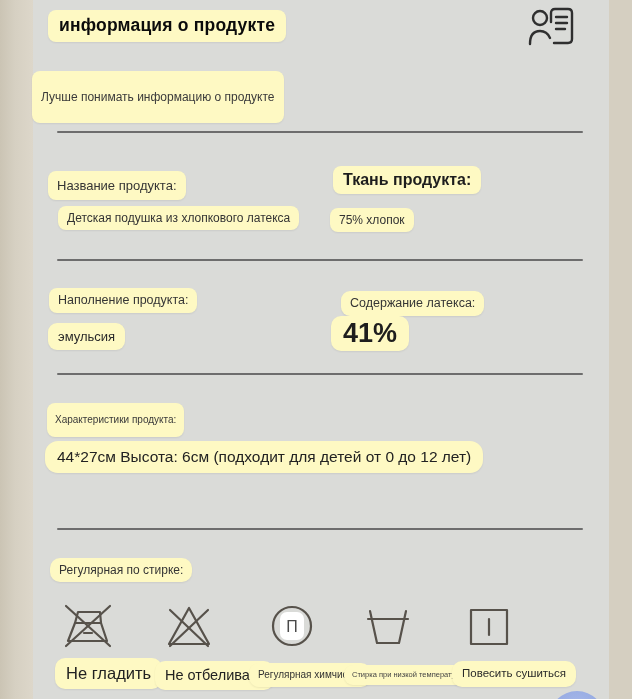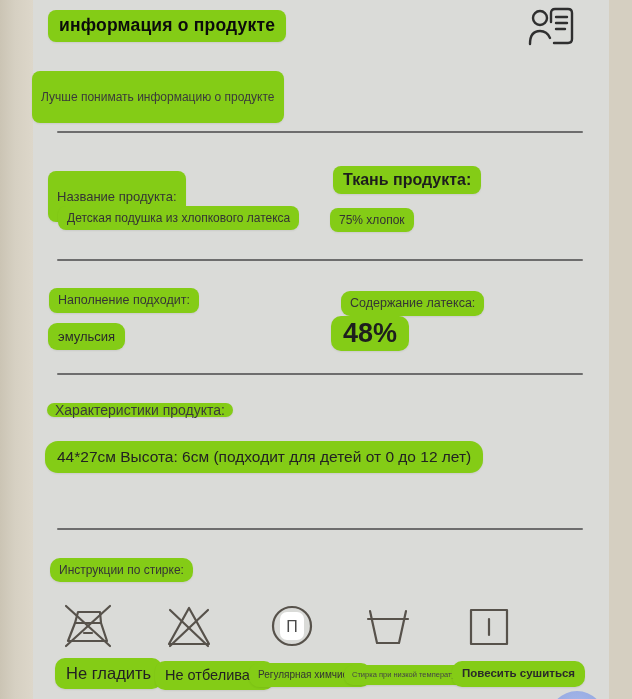--- a/index.html
+++ b/index.html
@@ -11,48 +11,48 @@
   }
   .edge-left{
     position:absolute;left:0;top:0;width:33px;height:699px;
     background:linear-gradient(90deg,#cbc4b4 0%,#d6d0c2 45%,#ddd7ca 100%);
   }
   .edge-right{
     position:absolute;right:0;top:0;width:23px;height:699px;
     background:#d5cfc1;
   }
   .pill{
-    position:absolute;background:#84cc16;border-radius:8px;
+    position:absolute;background:#fef9c3;border-radius:8px;
     box-shadow:0 1px 2px rgba(0,0,0,.07);
     white-space:nowrap;display:inline-block;line-height:1;
   }
   .divider{
     position:absolute;left:57px;width:526px;height:2px;background:#6d6d6d;border-radius:2px;
   }
   .title-pill{left:48px;top:10px;padding:7px 11px;font-size:17.5px;font-weight:700;color:#0b0b0b;letter-spacing:.2px;}
   .subtitle-pill{left:32px;top:71px;padding:20px 9px;font-size:12px;color:#3a3a3a;}
-  .name-label{left:48px;top:171px;padding:19px 9px;font-size:13px;color:#353535;}
+  .name-label{left:48px;top:171px;padding:8px 9px;font-size:13px;color:#353535;}
   .fabric-label{left:333px;top:166px;padding:6px 10px;font-size:16px;font-weight:700;color:#1d1d1d;}
   .name-value{left:48px;top:206px;padding:6px 9px;font-size:12px;color:#333;margin-left:10px;}
   .fabric-value{left:330px;top:208px;padding:6px 9px;font-size:12px;color:#333;}
   .filling-label{left:49px;top:288px;padding:6px 9px;font-size:12.5px;color:#353535;}
   .latex-label{left:335px;top:291px;padding:6px 9px;font-size:12.5px;color:#353535;border-radius:9px;margin-left:6px;}
   .filling-value{left:48px;top:323px;padding:7px 10px;font-size:13px;color:#2a2a2a;border-radius:9px;}
   .latex-value{left:331px;top:316px;padding:4px 12px;font-size:27px;font-weight:600;color:#1e1e1e;border-radius:10px;}
-  .specs-label{left:47px;top:403px;padding:0 8px;font-size:14px;color:#3a3a3a;}
+  .specs-label{left:47px;top:403px;padding:12px 8px;font-size:10px;color:#3a3a3a;}
   .specs-value{left:45px;top:441px;padding:8px 12px;font-size:15.5px;color:#222;border-radius:13px;}
   .care-label{left:50px;top:558px;padding:6px 9px;font-size:12px;color:#353535;border-radius:10px;}
   .care-icon{position:absolute;top:600px;width:52px;height:52px;}
   .care-icon svg{width:100%;height:100%;}
   .ci-1{left:62px;} .ci-2{left:163px;} .ci-3{left:266px;} .ci-4{left:362px;} .ci-5{left:462px;}
   .cl-1{left:55px;top:658px;padding:7px 11px;font-size:16.5px;color:#222;border-radius:10px;text-align:center;}
   .cl-2{left:155px;top:661px;padding:7px 10px;font-size:14.5px;color:#222;border-radius:10px;}
   .cl-3{left:249px;top:663px;padding:7px 9px;font-size:10px;color:#333;border-radius:10px;}
   .cl-4{left:344px;top:665px;padding:6px 8px;font-size:7.5px;color:#444;border-radius:9px;}
-  .cl-5{left:452px;top:661px;padding:7px 10px;font-size:11.5px;color:#2a2a2a;border-radius:10px;font-weight:bold;}
+  .cl-5{left:452px;top:661px;padding:7px 10px;font-size:11.5px;color:#2a2a2a;border-radius:10px;}
   .contact-icon{position:absolute;left:527px;top:5px;width:50px;height:42px;}
   .fab{
     position:absolute;left:549px;top:691px;width:56px;height:56px;border-radius:50%;
     background:radial-gradient(circle at 50% 30%,#a7b8ea 0%,#8fa5df 70%);
   }
 </style>
 </head>
 <body>
 
 <div class="edge-left"></div>
@@ -75,33 +75,33 @@
 
 <div class="divider" style="top:131px"></div>
 
 <div class="pill name-label">Название продукта:</div>
 <div class="pill fabric-label">Ткань продукта:</div>
 <div class="pill name-value">Детская подушка из хлопкового латекса</div>
 <div class="pill fabric-value">75% хлопок</div>
 
 <div class="divider" style="top:259px"></div>
 
-<div class="pill filling-label">Наполнение подходит:</div>
+<div class="pill filling-label">Наполнение продукта:</div>
 <div class="pill latex-label">Содержание латекса:</div>
 <div class="pill filling-value">эмульсия</div>
-<div class="pill latex-value">48%</div>
+<div class="pill latex-value">41%</div>
 
 <div class="divider" style="top:373px"></div>
 
 <div class="pill specs-label">Характеристики продукта:</div>
 <div class="pill specs-value">44*27см Высота: 6см (подходит для детей от 0 до 12 лет)</div>
 
 <div class="divider" style="top:528px"></div>
 
-<div class="pill care-label">Инструкции по стирке:</div>
+<div class="pill care-label">Регулярная по стирке:</div>
 
 <div class="care-icon ci-1">
   <svg viewBox="0 0 52 52" fill="none" stroke="#57524b" stroke-width="2.2" stroke-linecap="round" stroke-linejoin="round">
     <path d="M6 41 L13 23 H39 L45 41 Z"></path>
     <path d="M13 23 L16 12 H38 L39 23"></path>
     <path d="M22 33 H30"></path>
     <path d="M4 6 L48 46"></path>
     <path d="M48 6 L4 46"></path>
   </svg>
 </div>

